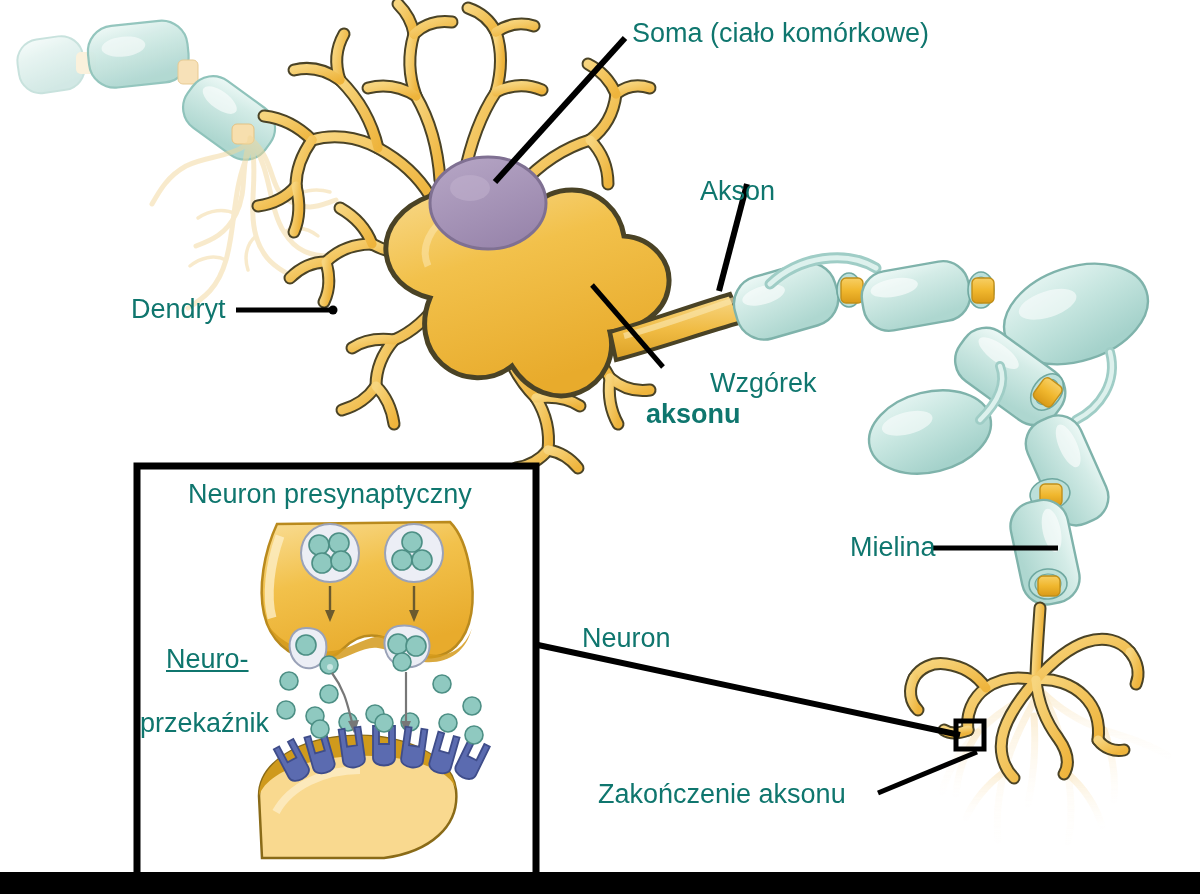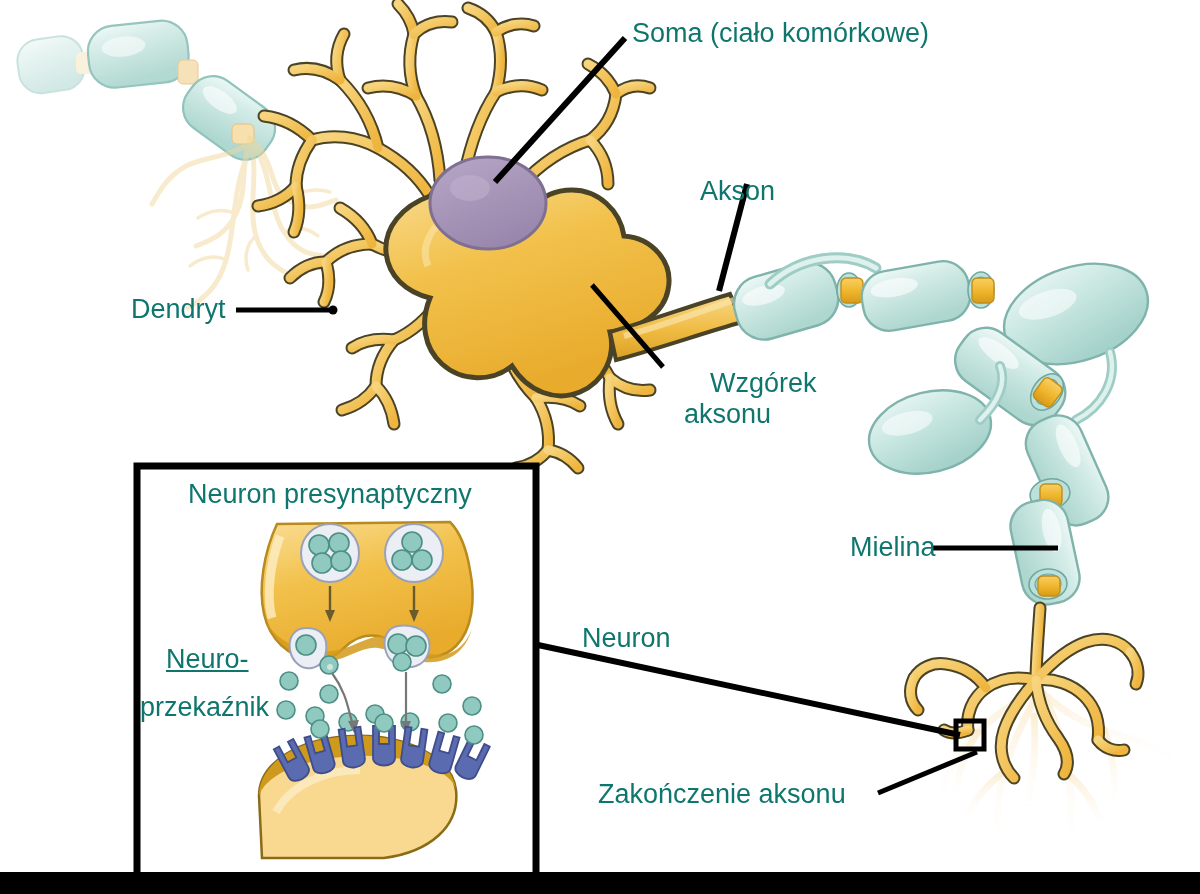--- a/index.html
+++ b/index.html
@@ -476,27 +476,27 @@
     </g>
   </svg>
 
   <div class="lbl" style="left:632px; top:18px;">Soma (ciało komórkowe)</div>
 
   <div class="lbl" style="left:700px; top:176px;">Akson</div>
 
   <div class="lbl" style="left:112px; top:294px;margin-left:19px;">Dendryt</div>
 
   <div class="lbl" style="left:670px; top:368px;margin-left:40px;">Wzgórek</div>
-  <div class="lbl" style="left:684px; top:399px;">aksonu</div>
+  <div class="lbl" style="left:646px; top:399px;font-weight:bold;">aksonu</div>
 
   <div class="lbl" style="left:830px; top:532px;margin-left:20px;">Mielina</div>
 
   <div class="lbl" style="left:582px; top:623px;">Neuron</div>
 
   <div class="lbl" style="left:188px; top:479px;">Neuron presynaptyczny</div>
 
   <div class="lbl" style="left:598px; top:779px;">Zakończenie aksonu</div>
 
   <div class="lbl" style="left:166px; top:644px;text-decoration:underline;">Neuro-</div>
-  <div class="lbl" style="left:140px; top:692px;">przekaźnik</div>
+  <div class="lbl" style="left:140px; top:708px;">przekaźnik</div>
 
   <div class="bottom-band"></div>
 </div>
 
 </body></html>

